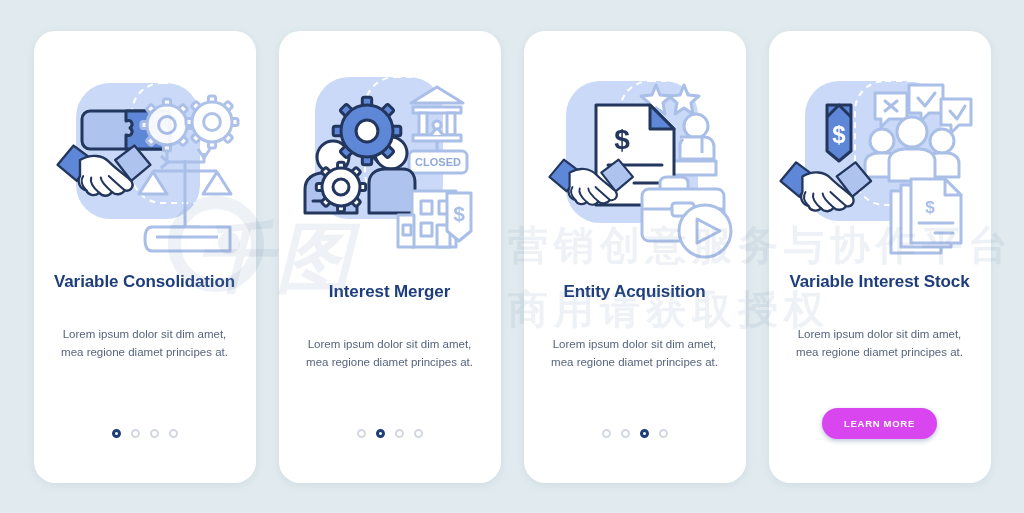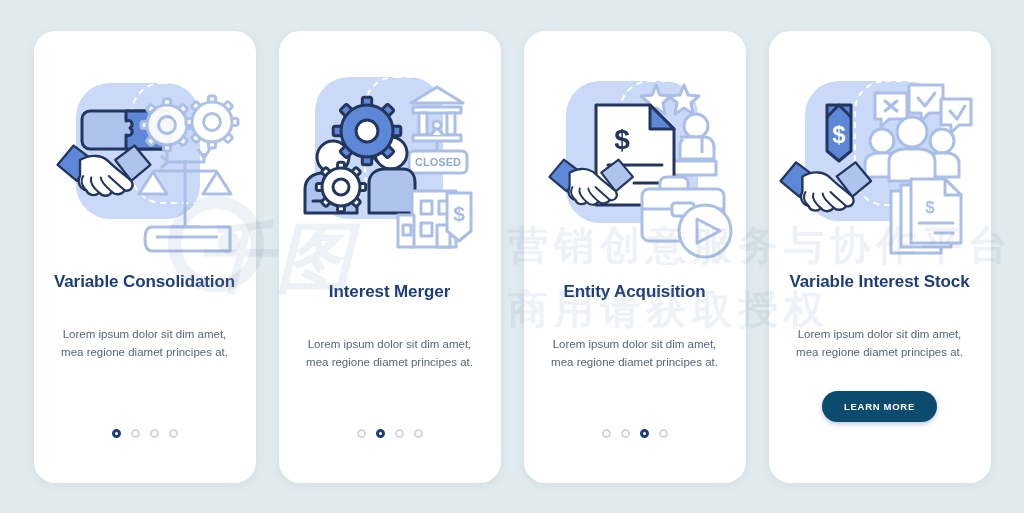--- a/index.html
+++ b/index.html
@@ -81,22 +81,22 @@
     border: 2.5px solid #d3d7e0;
     box-sizing: border-box;
     background: transparent;
   }
   .dot.active {
     border-color: #1d3d7c;
     border-width: 3px;
   }
 
   .cta {
-    margin-bottom: 61px;
-    background: #0c4a6e;
+    margin-bottom: 44px;
+    background: #d946ef;
     color: #ffffff;
     border: none;
     border-radius: 18px;
     padding: 10px 22px;
     font-size: 9.5px;
     font-weight: bold;
     letter-spacing: 0.7px;
     font-family: "Liberation Sans", sans-serif;
     cursor: pointer;
     box-shadow: 0 2px 5px rgba(30,61,132,0.3);

